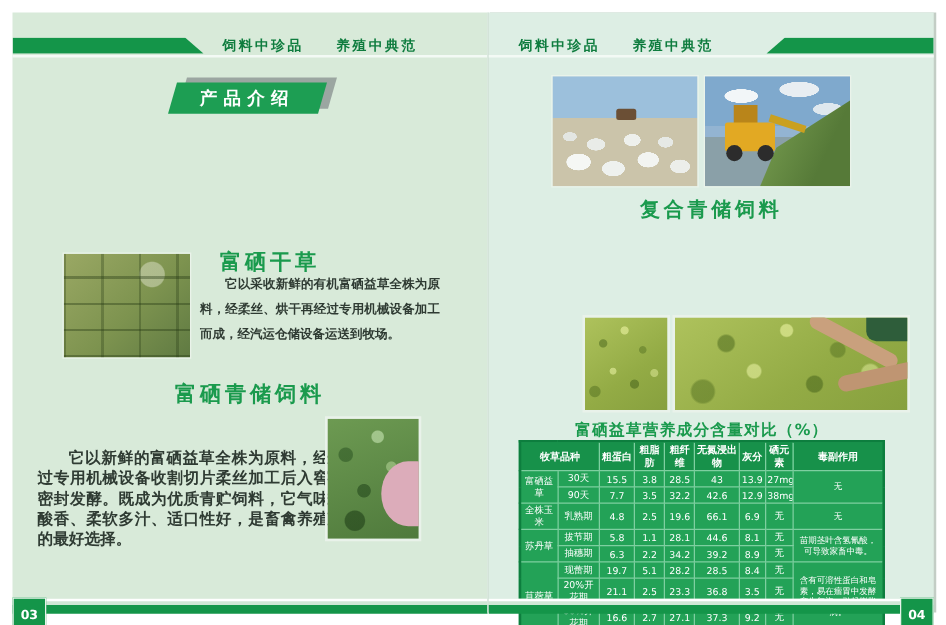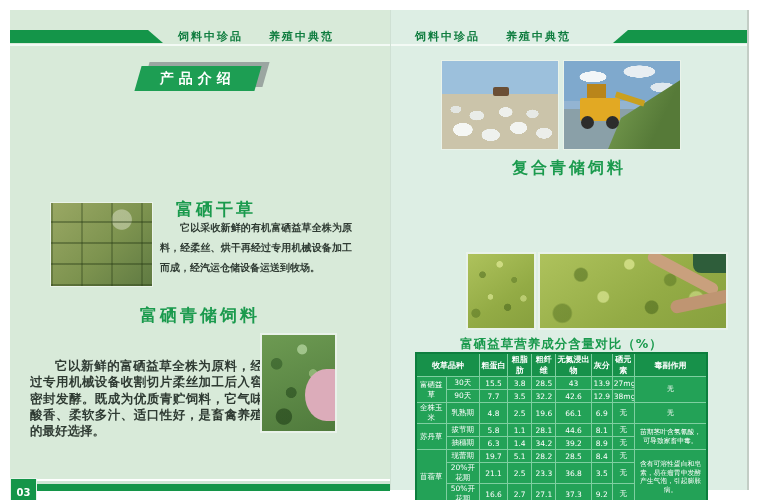--- a/index.html
+++ b/index.html
@@ -257,21 +257,21 @@
           <td>1.1</td>
           <td>28.1</td>
           <td>44.6</td>
           <td>8.1</td>
           <td>无</td>
           <td rowspan="2" class="remark">苗期茎叶含氢氰酸，可导致家畜中毒。</td>
         </tr>
         <tr>
           <td>抽穗期</td>
           <td>6.3</td>
-          <td>1.4</td>
+          <td>2.2</td>
           <td>34.2</td>
           <td>39.2</td>
           <td>8.9</td>
           <td>无</td>
         </tr>
         <tr>
           <td rowspan="3" class="grp">苜蓿草</td>
           <td>现蕾期</td>
           <td>19.7</td>
           <td>5.1</td>
@@ -295,15 +295,20 @@
           <td>16.6</td>
           <td>2.7</td>
           <td>27.1</td>
           <td>37.3</td>
           <td>9.2</td>
           <td>无</td>
         </tr>
       </tbody>
     </table>
 
+    <div class="footer">
+      <div class="stripe-light"></div>
+      <div class="stripe-dark"></div>
+      <div class="pagenum pn-right">04</div>
+    </div>
   </div>
 
 </div>
 
 </body></html>

